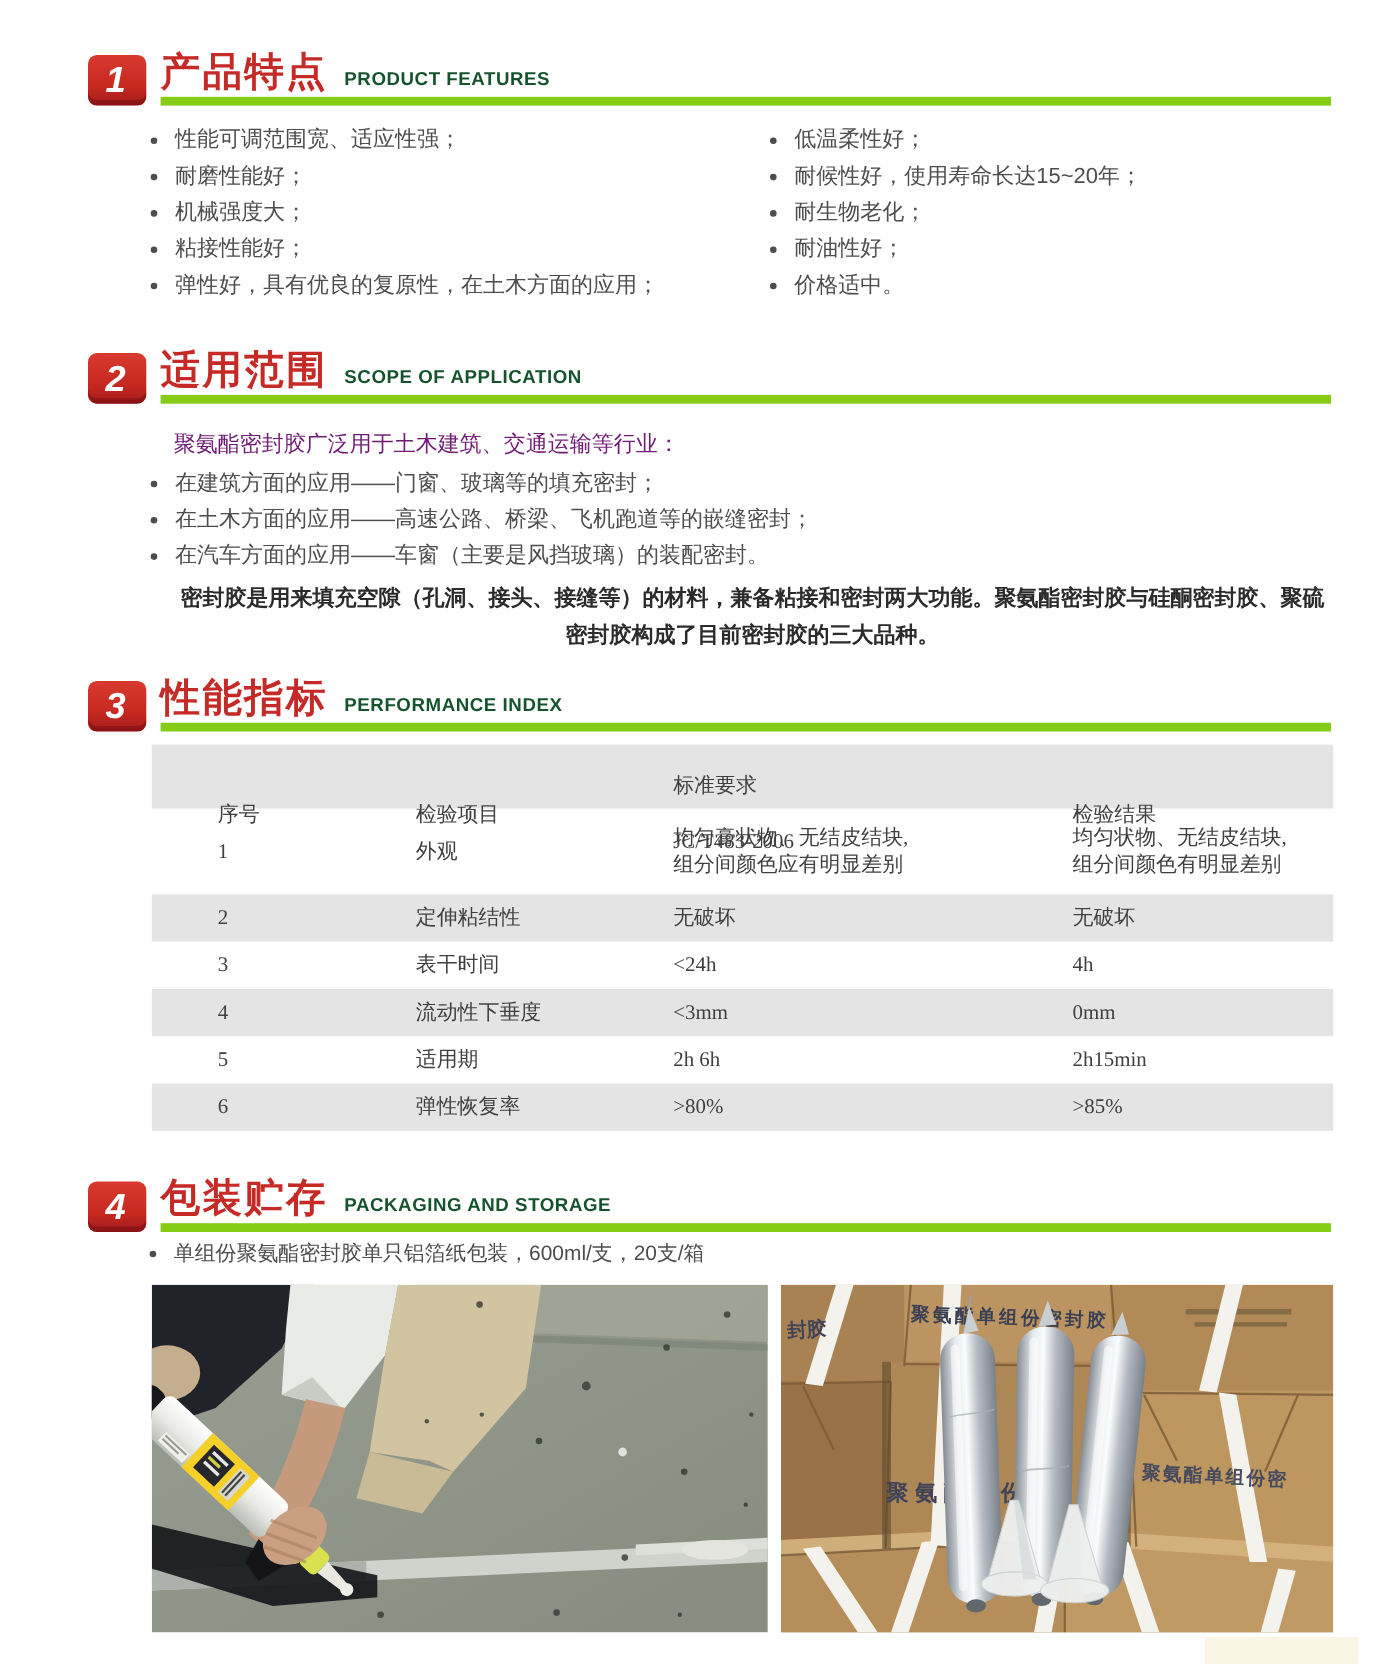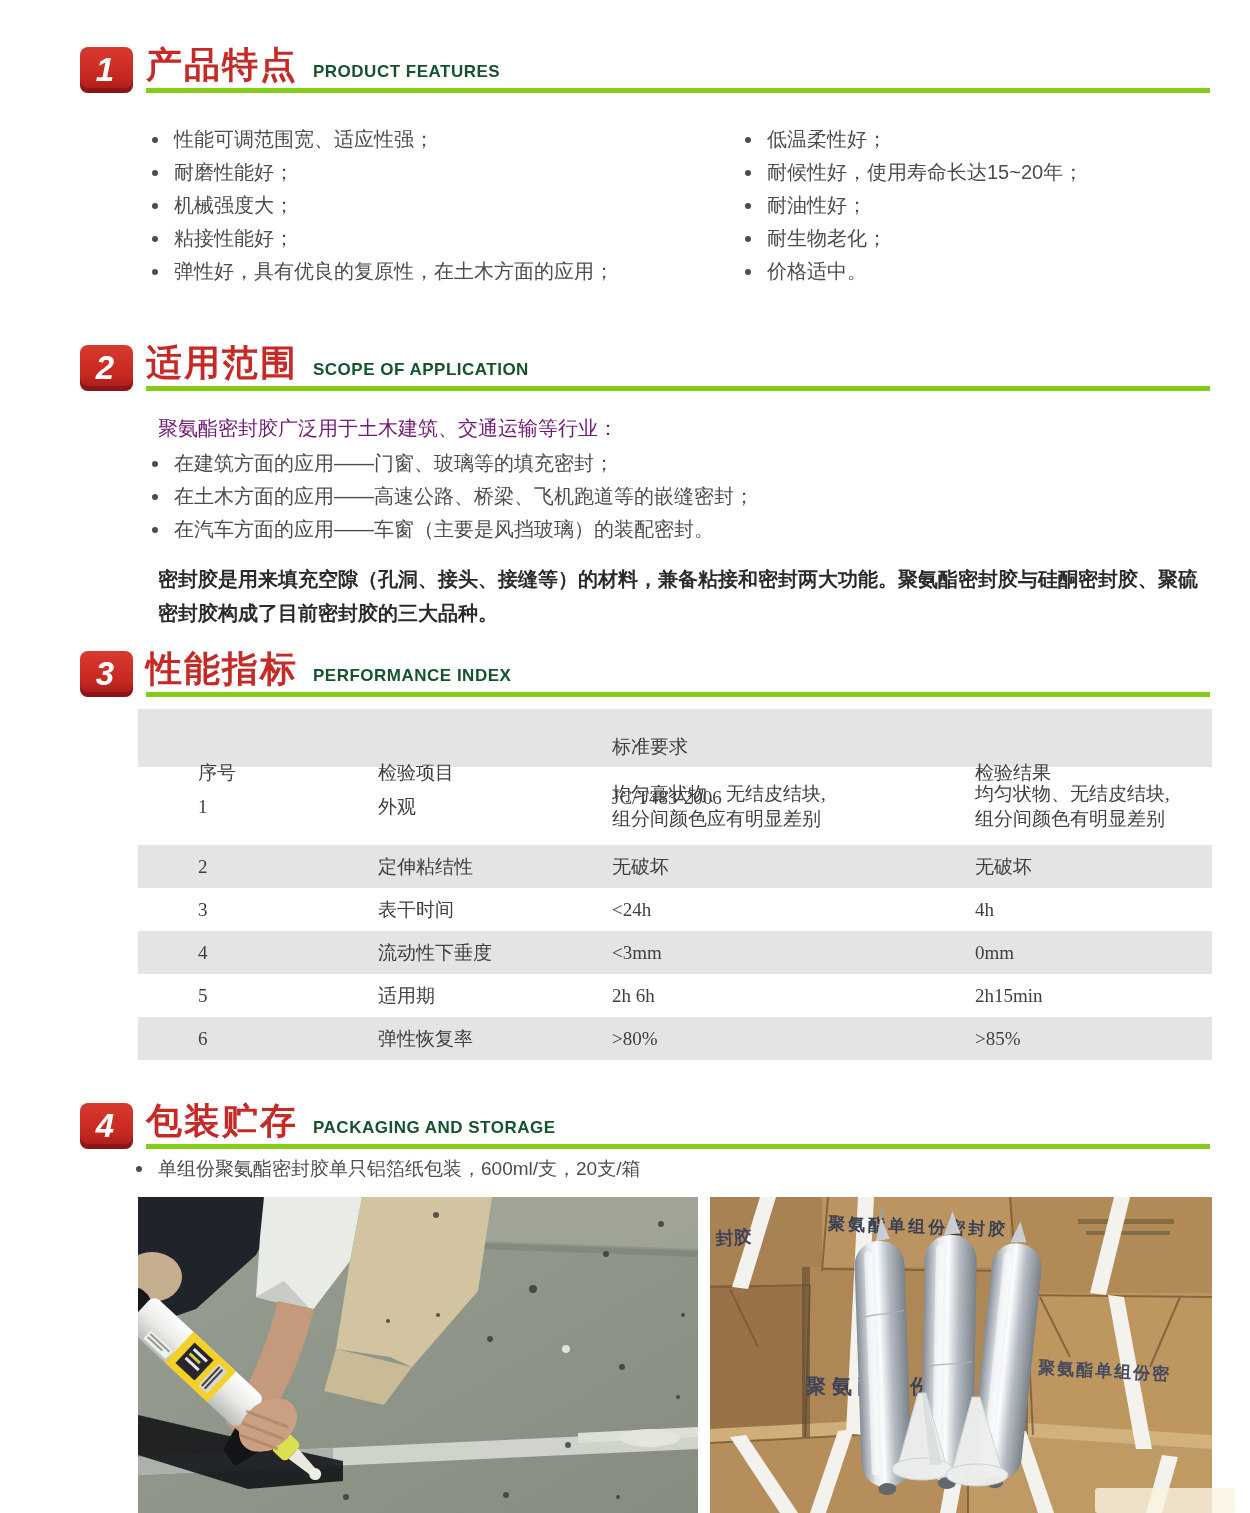--- a/index.html
+++ b/index.html
@@ -6,36 +6,36 @@
   .page{position:relative;width:1250px;height:1513px;background:#fff;overflow:hidden;
         font-family:"Liberation Sans","DejaVu Sans",sans-serif;color:#4a4a4a;}
   
   .sec-header{display:flex;align-items:flex-end;margin:0 40px 0 80px;}
   .badge{width:50px;height:46px;border-radius:8px;flex:0 0 auto;
          background:linear-gradient(180deg,#d93a30 0%,#c5281f 65%,#a21b1d 100%);
          box-shadow:inset 0 -5px 0 rgba(110,10,15,.45);
          color:#fff;font-size:33px;font-weight:bold;font-style:italic;
          display:flex;align-items:center;justify-content:center;padding-right:3px;}
   .hright{flex:1;margin-left:13px;display:flex;align-items:baseline;gap:15px;
-          border-bottom:5px solid #84cc16;}
+          border-bottom:8px solid #84cc16;}
   .cn{font-size:36px;font-weight:bold;color:#c52a26;line-height:46px;letter-spacing:2px;white-space:nowrap;}
   .en{font-size:17px;font-weight:bold;color:#14532d;letter-spacing:.5px;white-space:nowrap;}
   .mt-s1{margin-top:42px}.mt-s2{margin-top:36px}.mt-s3{margin-top:16px}.mt-s4{margin-top:38px}
   
-  .blist{list-style:none;margin:16px;padding:0;}
+  .blist{list-style:none;margin:1px;padding:0;}
   .blist li{display:flex;align-items:flex-start;font-size:20px;color:#4d4d4d;line-height:33px;}
   .dot{flex:0 0 6px;width:6px;height:6px;border-radius:50%;background:#4d4d4d;margin:14px 16px 0 0;}
   .features-wrap{display:flex;margin:14px 40px 0 136px;}
   .features-col-left{width:561px;flex:0 0 auto;}
   .features-col-right{flex:1;}
   
   .scope-block{margin:22px 40px 0 136px;}
   .scope-intro{margin-left:22px;font-size:20px;font-weight:normal;color:#701a75;line-height:30px;}
   .scope-list{margin-top:4px;}
-  .scope-note{margin-left:22px;margin-top:5px;font-size:20px;font-weight:bold;color:#2b2b2b;line-height:34px;}
+  .scope-note{margin-left:22px;margin-top:5px;font-size:20px;font-weight:bold;color:#2b2b2b;line-height:34px;text-align:center;}
   
   .ptable{margin:12px 38px 0 138px;width:1074px;}
   .trow{display:grid;grid-template-columns:240px 234px 363px 1fr;align-items:center;min-height:43px;}
   .trow.stripe{background:#e4e4e4;}
   .thead{height:58px;background:#e4e4e4;}
   .row-tall{height:78px;}
   .tcell{font-size:19px;color:#3f3f3f;white-space:pre-line;line-height:25px;font-family:Liberation Serif, serif;}
   .c1{padding-left:60px;}
   .hd3 div{line-height:26px;}
   
@@ -87,25 +87,25 @@
       <li>
           <span class="dot"></span>
           <span>低温柔性好；</span>
         </li>
       <li>
           <span class="dot"></span>
           <span>耐候性好，使用寿命长达15~20年；</span>
         </li>
       <li>
           <span class="dot"></span>
+          <span>耐生物老化；</span>
+        </li>
+      <li>
+          <span class="dot"></span>
           <span>耐油性好；</span>
-        </li>
-      <li>
-          <span class="dot"></span>
-          <span>耐生物老化；</span>
         </li>
       <li>
           <span class="dot"></span>
           <span>价格适中。</span>
         </li>
     </ul>
   </div>
 
   <div class="sec-header mt-s2">
     <div class="badge">2</div>

